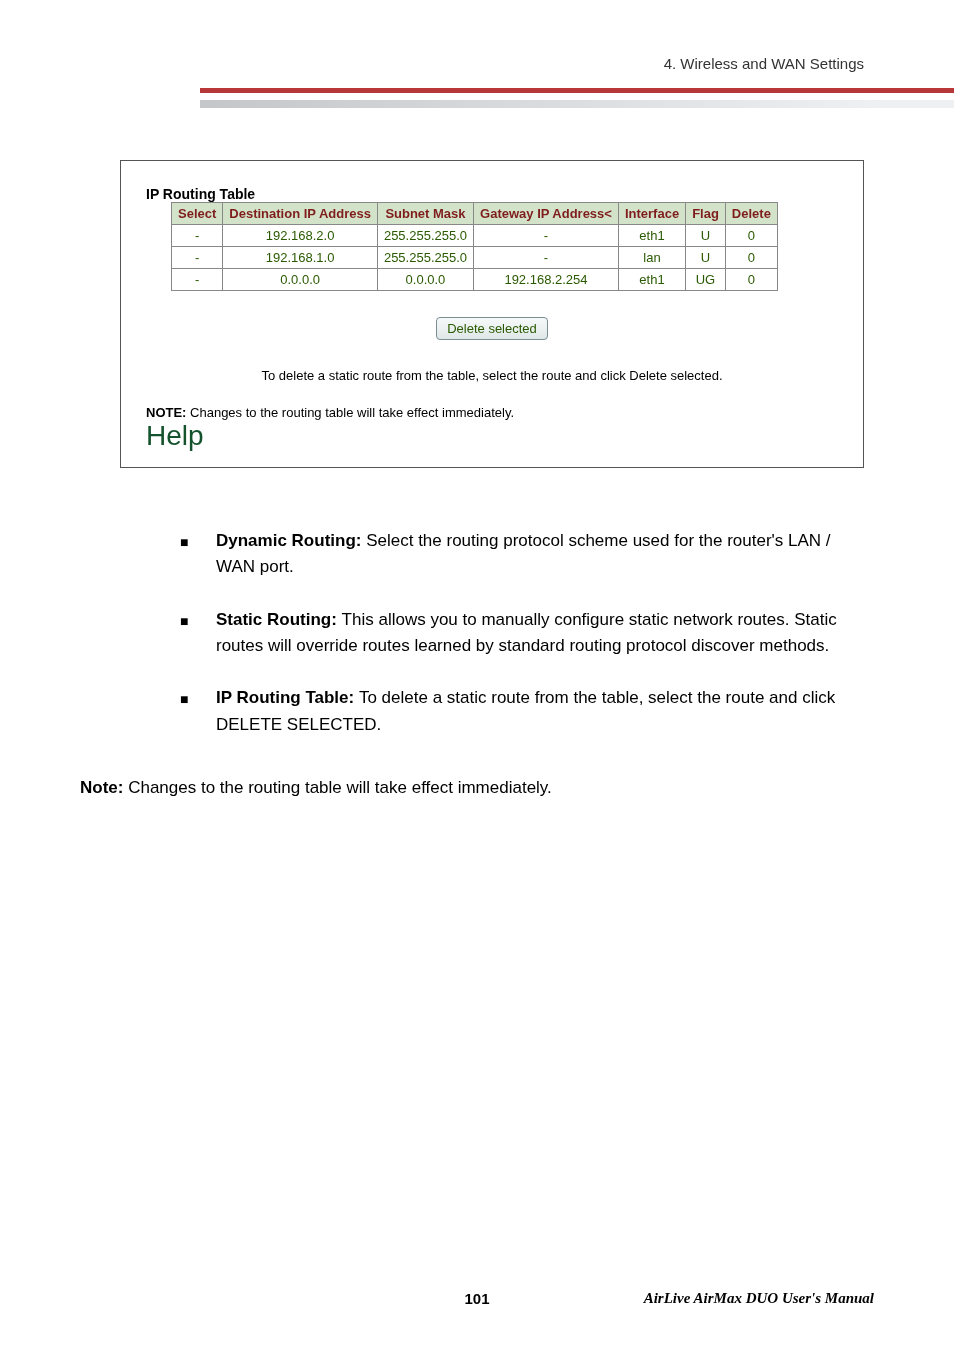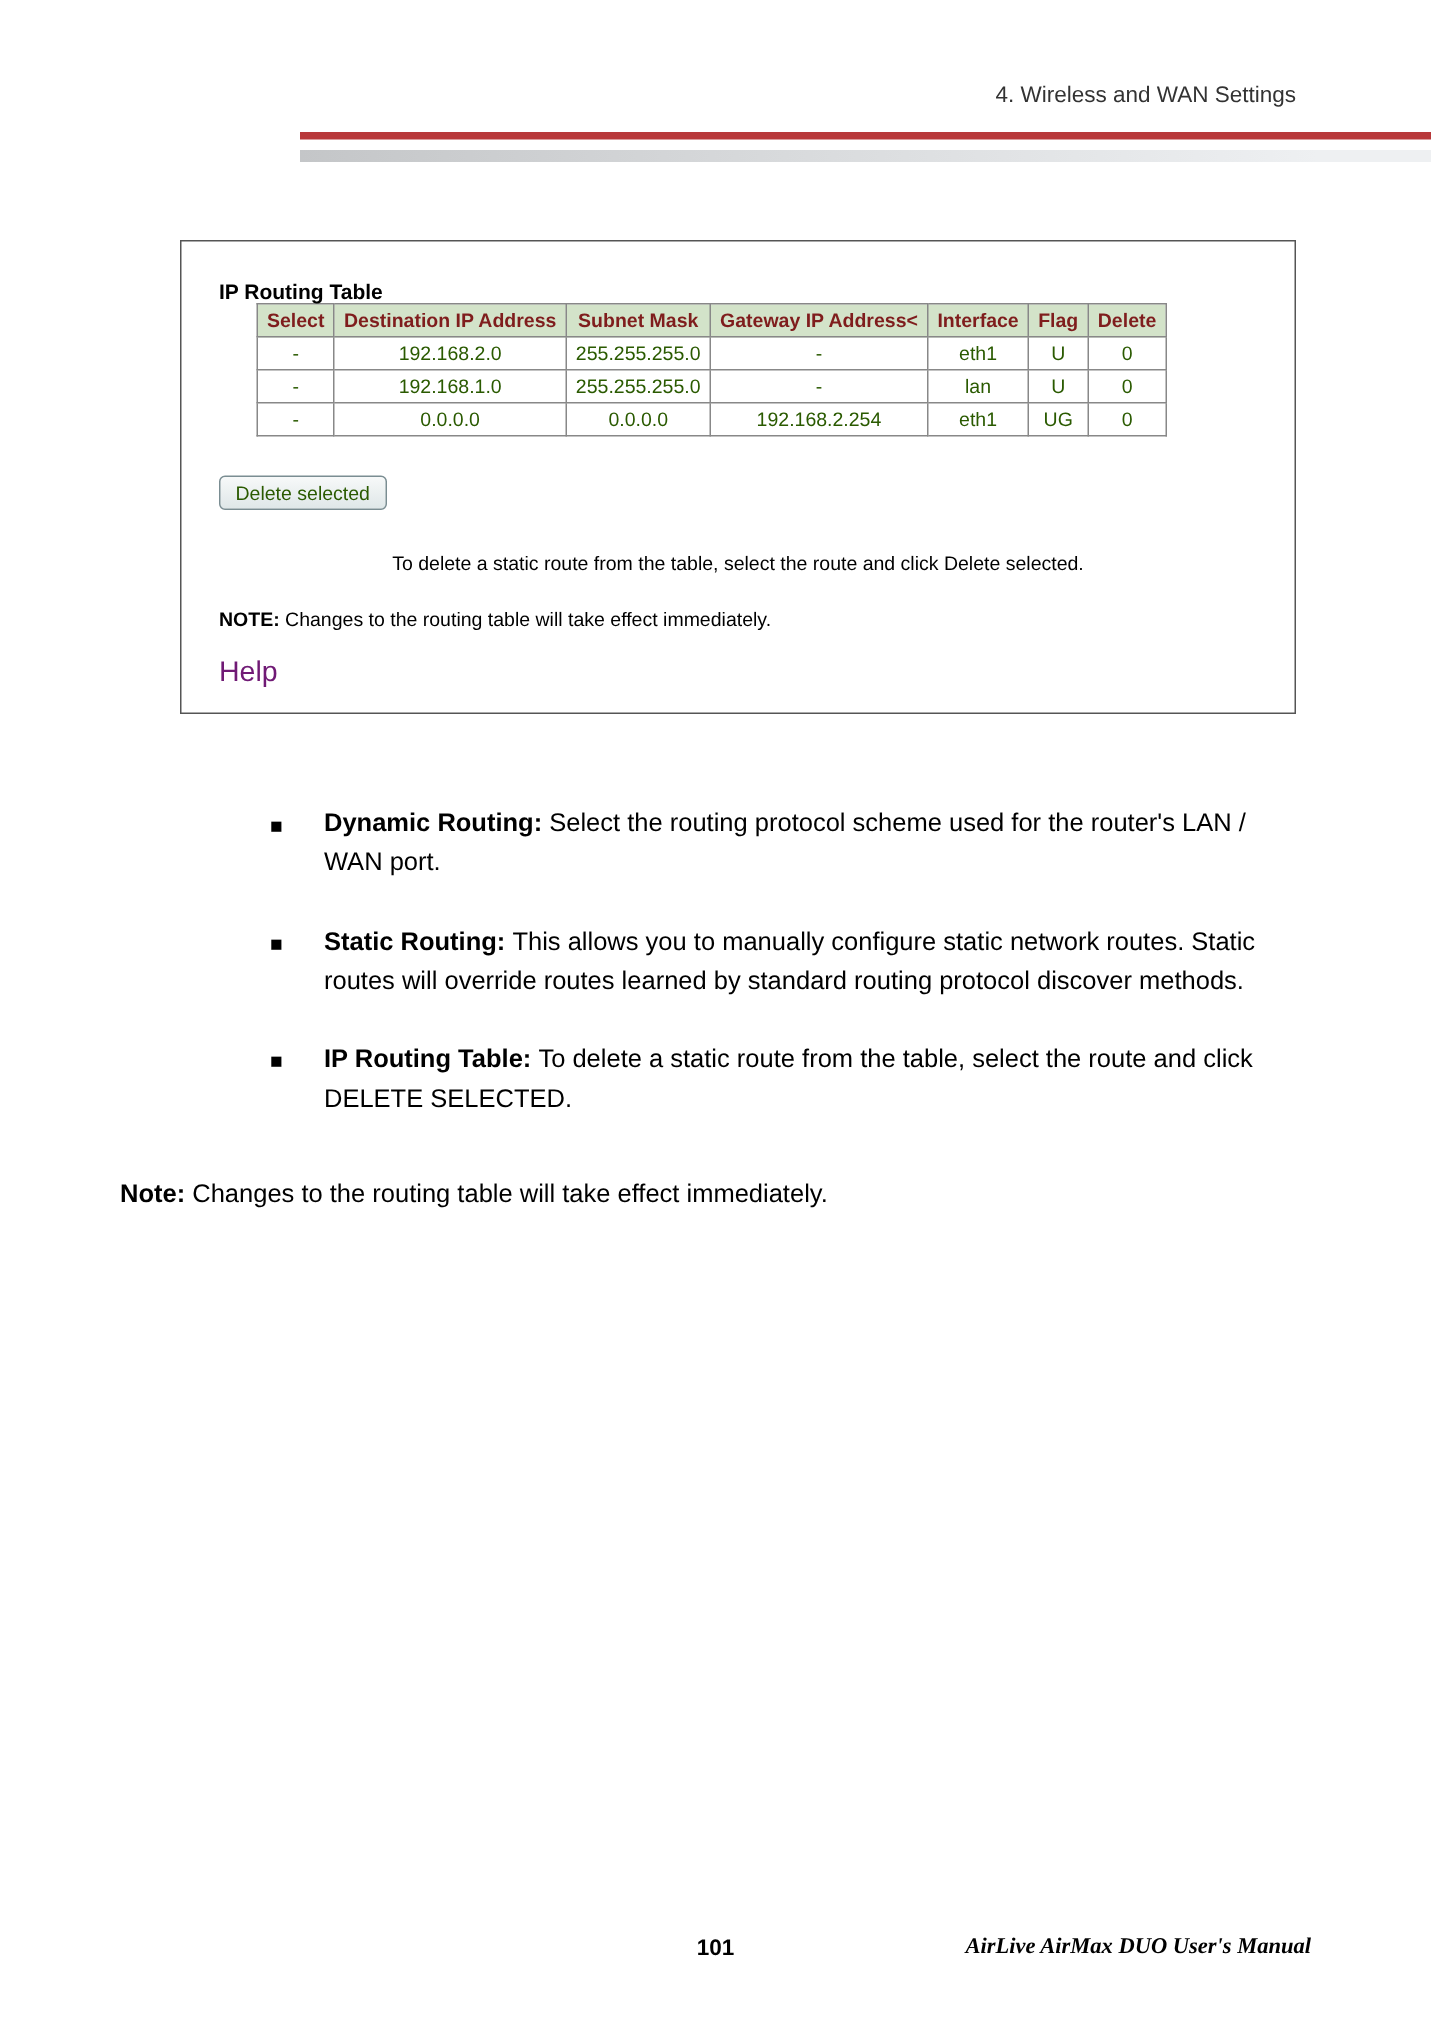--- a/index.html
+++ b/index.html
@@ -32,24 +32,24 @@
     .btn-delete {
       display: inline-block;
       border: 1px solid #7a8d92;
       border-radius: 4px;
       padding: 3px 10px;
       font-size: 13px;
       color: #2a5a00;
       background: linear-gradient(#f7f9f9, #dfe7e8);
       margin-top: 26px;
     }
-    .center { }
+    .center { text-align: center; }
     .delete-hint { font-size: 13px; margin-top: 28px; text-align: center; }
     .note-line { font-size: 13px; margin-top: 22px; }
-    .help { color: #701a75; font-size: 19px; margin-top: 18px; }
+    .help { color: #14532d; font-size: 28px; }
 
     .body-list { margin: 60px 90px 0 180px; }
     .body-list li { list-style: none; margin-bottom: 26px; font-size: 17px; line-height: 1.55; display: flex; }
     .body-list .sq { width: 14px; margin-right: 22px; margin-top: 4px; font-size: 14px; }
     .body-list .txt { flex: 1; }
     .body-note { margin: 40px 90px 0 80px; font-size: 17px; }
 
     .footer { position: absolute; bottom: 60px; width: 100%; font-size: 15px; }
     .footer .pg { position: absolute; left: 50%; transform: translateX(-50%); font-weight: bold; }
     .footer .ft { position: absolute; right: 80px; font-style: italic; font-weight: bold; font-family: "Times New Roman", serif; }

